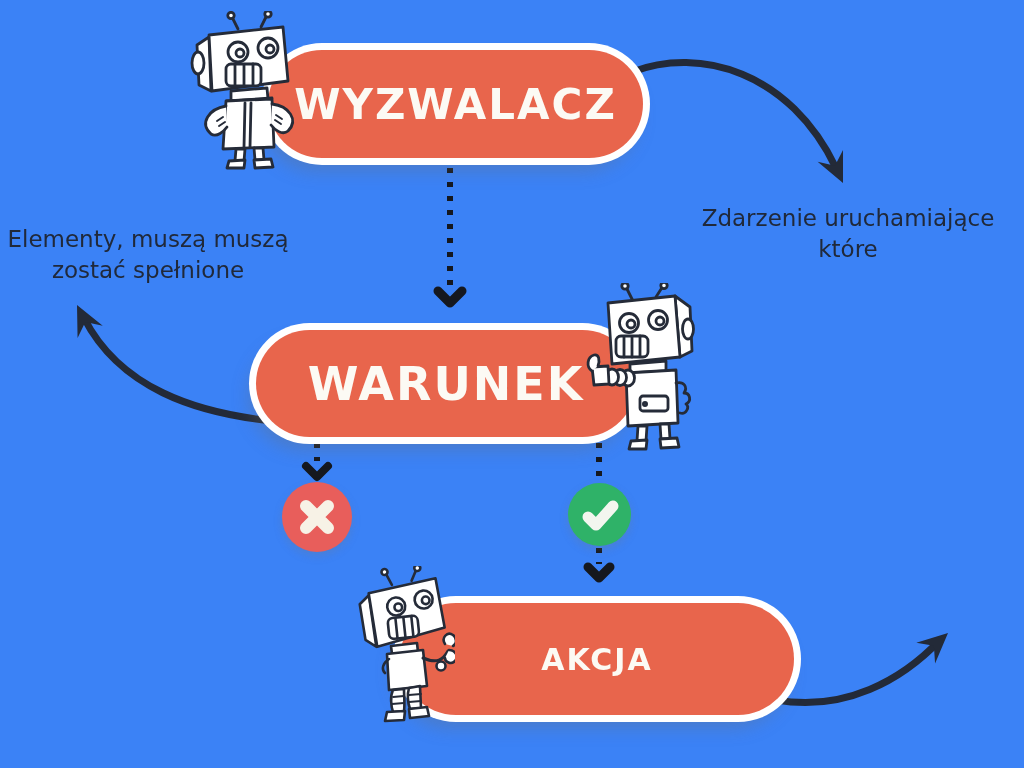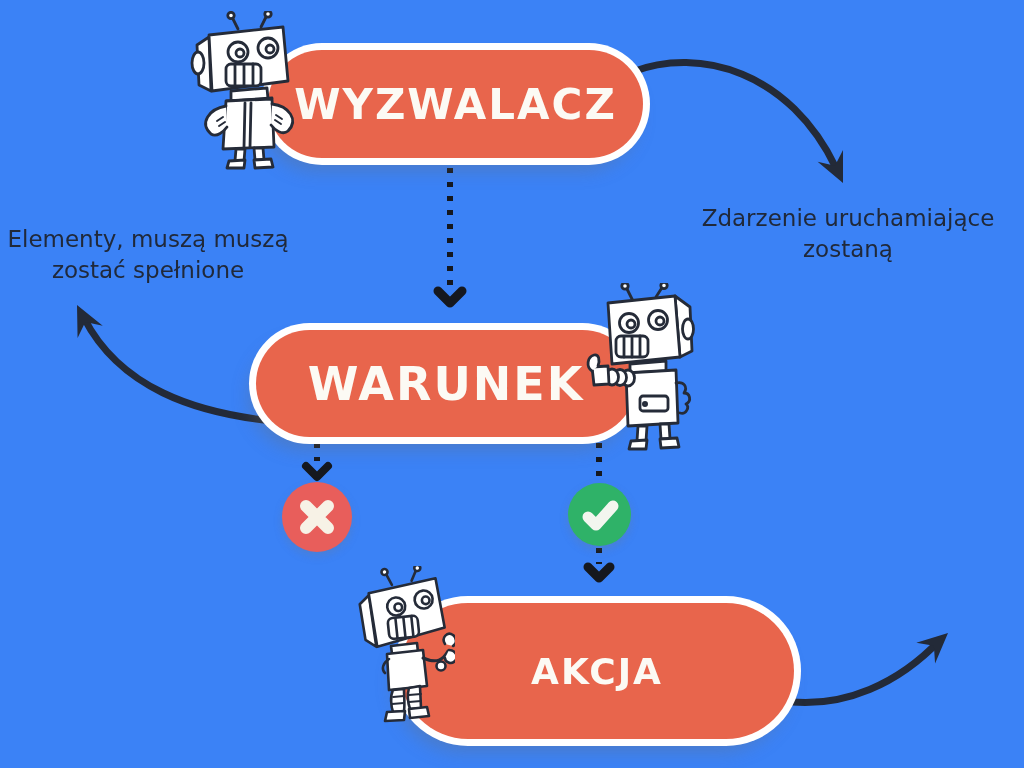--- a/index.html
+++ b/index.html
@@ -12,21 +12,21 @@
   
   .pill{
     position:absolute;z-index:2;background:#E8654C;border-radius:70px;
     display:flex;align-items:center;justify-content:center;
     color:#FCFAF4;font-weight:bold;letter-spacing:2px;
     box-shadow:0 0 0 7px #ffffff, -6px 12px 18px rgba(110,110,110,0.35);
     font-family:"DejaVu Sans","Liberation Sans",sans-serif;
   }
   #pill-trigger  {left:268px;top:50px; width:375px;height:108px;font-size:42px;}
   #pill-condition{left:256px;top:330px;width:380px;height:107px;font-size:46px;}
-  #pill-action   {left:400px;top:603px;width:394px;height:136px;font-size:36px;}
+  #pill-action   {left:400px;top:603px;width:394px;height:112px;font-size:30px;}
   
   .status-circle{
     position:absolute;z-index:3;border-radius:50%;
     display:flex;align-items:center;justify-content:center;
     box-shadow:0 4px 8px rgba(120,120,120,0.25);
   }
   #fail-circle{left:282px;top:482px;width:70px;height:70px;background:#E85E5B;}
   #pass-circle{left:568px;top:483px;width:63px;height:63px;background:#2FB268;}
   
   .robot{position:absolute;z-index:4;}
@@ -187,15 +187,15 @@
       <path d="M44,124 C41,130 42,140 44,146 L55,145 C56,138 55,130 55,123 Z"></path>
       <path d="M44,131 L55,130 M43,138 L55,137" fill="none" stroke-width="1.8"></path>
       <path d="M60,122 C58,129 59,137 61,143 L72,142 L71,120 Z"></path>
       <path d="M60,129 L72,128 M60,136 L72,135" fill="none" stroke-width="1.8"></path>
       <path d="M38,146 L56,145 L55,154 L36,155 Z"></path>
       <path d="M60,143 L78,141 L80,150 L61,152 Z"></path>
     </g>
   </svg>
 
   <div class="note" id="note-condition">Elementy, muszą muszą zostać spełnione</div>
-  <div class="note" id="note-trigger">Zdarzenie uruchamiające zostaną</div>
+  <div class="note" id="note-trigger">Zdarzenie uruchamiające które</div>
 
 </div>
 
 </body></html>

